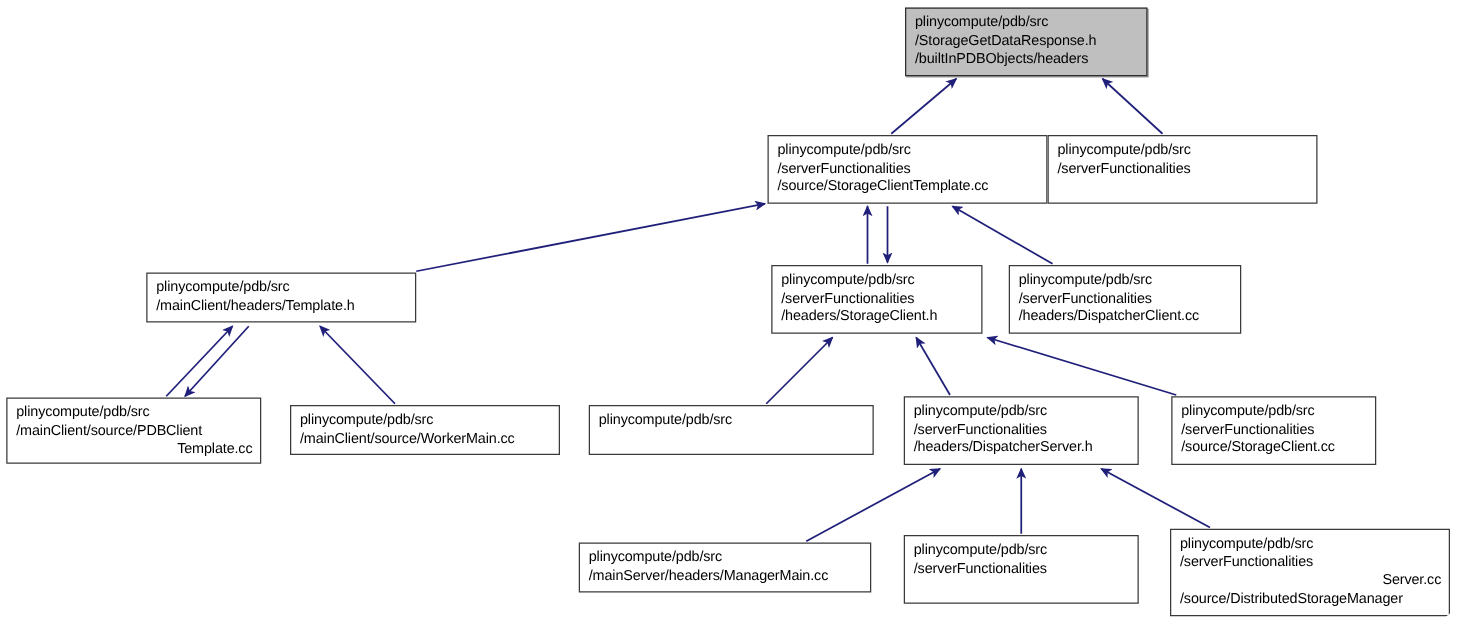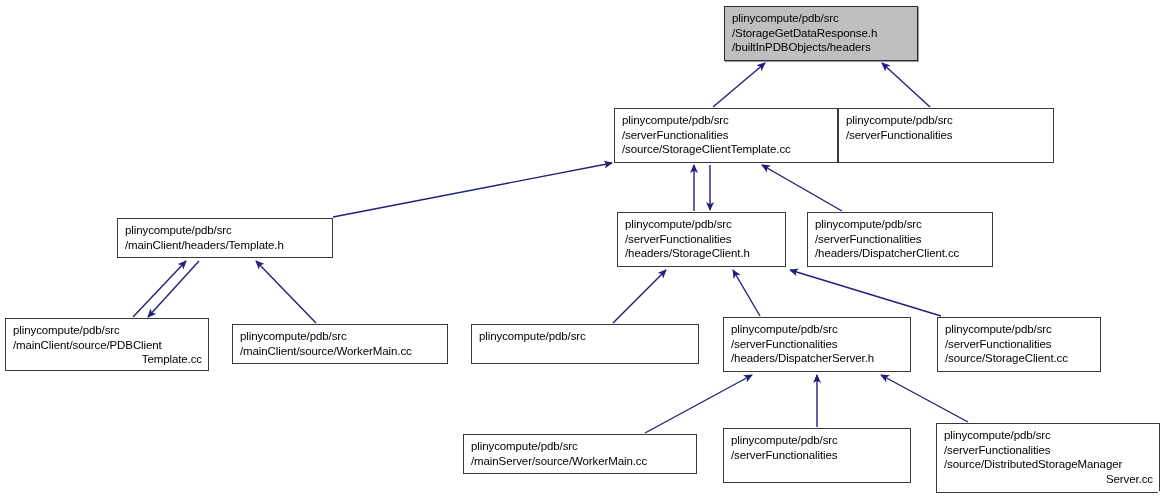--- a/index.html
+++ b/index.html
@@ -84,17 +84,17 @@
       <div class="node" style="left: 614px; top: 108px; width: 224px; height: 55px;"><span class="line">plinycompute/pdb/src</span><span class="line">/serverFunctionalities</span><span class="line last">/source/StorageClientTemplate.cc</span></div>
       <div class="node" style="left: 838px; top: 108px; width: 216px; height: 55px;"><span class="line">plinycompute/pdb/src</span><span class="line">/serverFunctionalities</span></div>
       <div class="node" style="left: 117px; top: 218px; width: 216px; height: 40px;"><span class="line">plinycompute/pdb/src</span><span class="line last">/mainClient/headers/Template.h</span></div>
       <div class="node" style="left: 617px; top: 212px; width: 169px; height: 55px;"><span class="line">plinycompute/pdb/src</span><span class="line">/serverFunctionalities</span><span class="line last">/headers/StorageClient.h</span></div>
       <div class="node" style="left: 807px; top: 212px; width: 186px; height: 55px;"><span class="line">plinycompute/pdb/src</span><span class="line">/serverFunctionalities</span><span class="line last">/headers/DispatcherClient.cc</span></div>
       <div class="node center-last" style="left: 5px; top: 318px; width: 204px; height: 53px;"><span class="line">plinycompute/pdb/src</span><span class="line">/mainClient/source/PDBClient</span><span class="line last">Template.cc</span></div>
       <div class="node" style="left: 232px; top: 324px; width: 216px; height: 40px;"><span class="line">plinycompute/pdb/src</span><span class="line last">/mainClient/source/WorkerMain.cc</span></div>
       <div class="node" style="left: 471px; top: 324px; width: 228px; height: 40px;"><span class="line">plinycompute/pdb/src</span></div>
       <div class="node" style="left: 723px; top: 317px; width: 188px; height: 55px;"><span class="line">plinycompute/pdb/src</span><span class="line">/serverFunctionalities</span><span class="line last">/headers/DispatcherServer.h</span></div>
       <div class="node" style="left: 937px; top: 317px; width: 164px; height: 55px;"><span class="line">plinycompute/pdb/src</span><span class="line">/serverFunctionalities</span><span class="line last">/source/StorageClient.cc</span></div>
-      <div class="node" style="left: 463px; top: 434px; width: 234px; height: 40px;"><span class="line">plinycompute/pdb/src</span><span class="line last">/mainServer/source/WorkerMain.cc</span></div>
+      <div class="node" style="left: 463px; top: 434px; width: 234px; height: 40px;"><span class="line">plinycompute/pdb/src</span><span class="line last">/mainServer/headers/ManagerMain.cc</span></div>
       <div class="node" style="left: 723px; top: 428px; width: 188px; height: 55px;"><span class="line">plinycompute/pdb/src</span><span class="line">/serverFunctionalities</span></div>
-      <div class="node center-last" style="left: 936px; top: 423px; width: 224px; height: 70px;"><span class="line">plinycompute/pdb/src</span><span class="line">/serverFunctionalities</span><span class="line">/source/DistributedStorageManager</span><span class="line last">Server.cc</span></div>
+      <div class="node center-last" style="left: 936px; top: 423px; width: 224px; height: 70px;"><span class="line">plinycompute/pdb/src</span><span class="line">/serverFunctionalities</span><span class="line last">Server.cc</span><span class="line">/source/DistributedStorageManager</span></div>
     </div>
 </div>
 
 </body></html>

